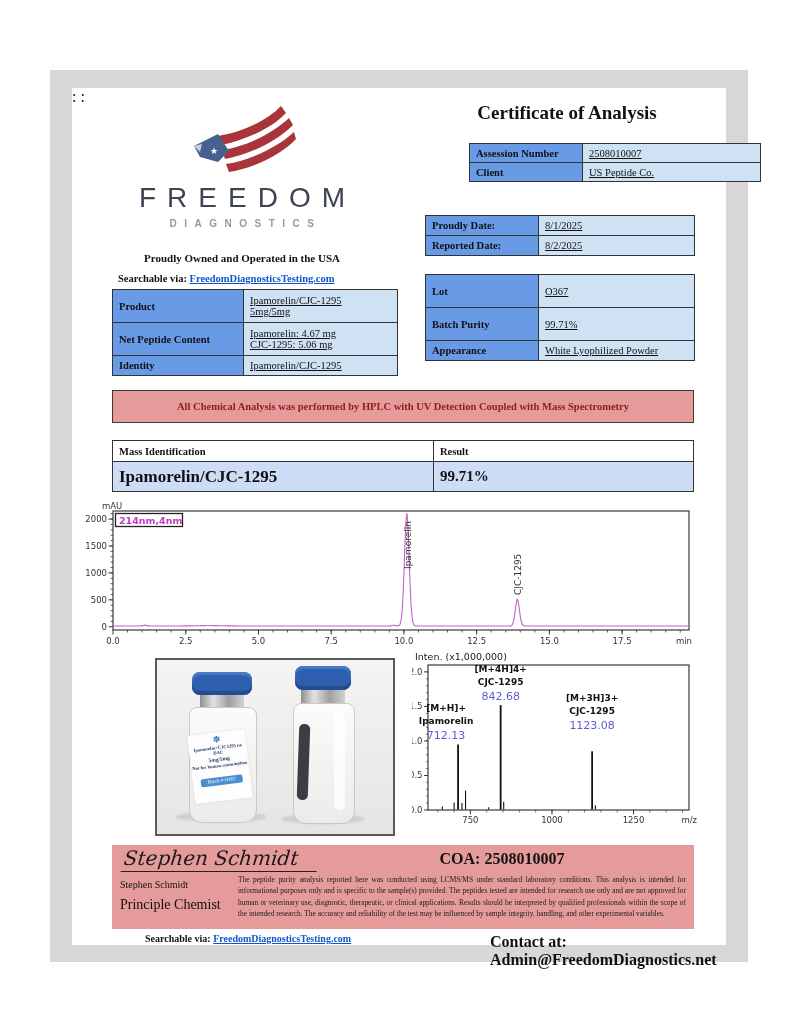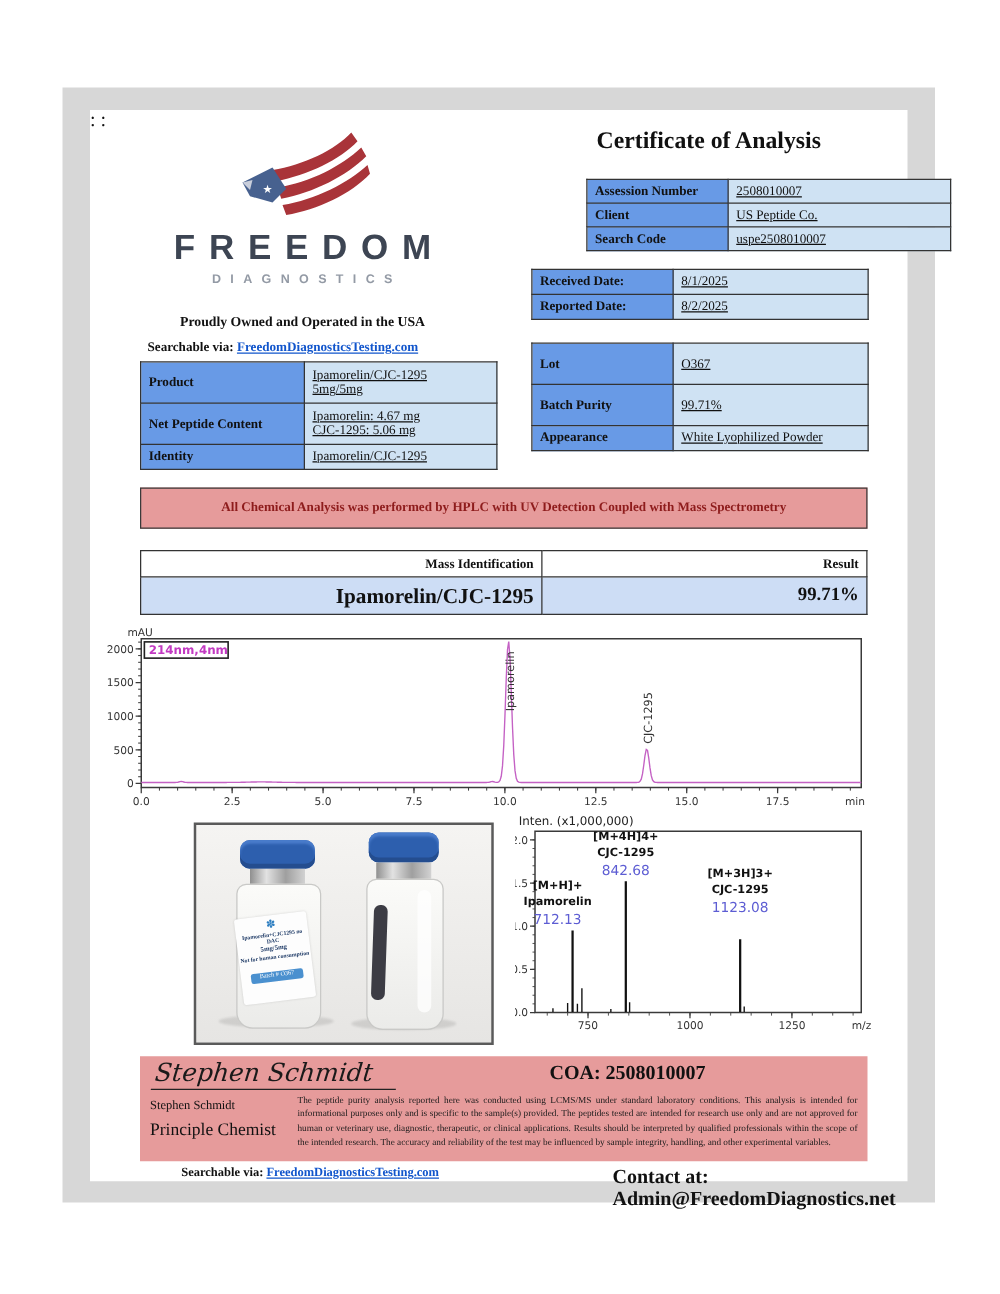--- a/index.html
+++ b/index.html
@@ -4,21 +4,21 @@
 <style>
   html,body{margin:0;padding:0;}
   body{width:800px;height:1035px;background:#ffffff;position:relative;
        font-family:"Liberation Serif",serif;color:#111;}
   .mat{position:absolute;left:50px;top:70px;width:698px;height:892px;background:#d7d7d7;}
   .sheet{position:absolute;left:72px;top:88px;width:654px;height:857px;background:#ffffff;}
 
   
   .eagle{position:absolute;left:116px;top:16px;width:110px;height:80px;}
   .brand{position:absolute;left:25px;top:96px;width:290px;text-align:center;}
-  .brand-name{font-family:"Liberation Sans",sans-serif;font-size:28px;font-weight:700;
+  .brand-name{font-family:"Liberation Sans",sans-serif;font-size:28px;font-weight:400;
               letter-spacing:11px;padding-left:11px;color:#3d4553;line-height:1;}
   .brand-sub{font-family:"Liberation Sans",sans-serif;font-size:10px;font-weight:700;
              letter-spacing:7.5px;padding-left:7px;color:#939aa5;margin-top:6px;}
   .tagline{position:absolute;left:20px;top:164px;width:300px;text-align:center;
            font-weight:700;font-size:11px;}
   .search-line{position:absolute;left:46px;top:185px;font-size:10.5px;font-weight:700;}
   a.link{color:#1155cc;text-decoration:underline;font-weight:700;}
 
   
   .doc-title{position:absolute;left:345px;top:14px;width:300px;text-align:center;
@@ -44,21 +44,21 @@
   .lot-tbl tr.r2 td{height:30px;}
   .lot-tbl tr.r1 td{height:17px;}
 
   
   .banner{position:absolute;left:40px;top:302px;width:582px;height:33px;background:#e69b9b;
           border:1.6px solid #3a3a3a;display:flex;align-items:center;justify-content:center;
           font-weight:700;font-size:10.5px;color:#8e1c1c;box-sizing:border-box;}
 
   
   .mass-tbl{left:40px;top:352px;width:582px;}
-  .mass-tbl td{text-align:right;}
+  .mass-tbl td{text-align:left;}
   .mass-tbl tr.hd td{background:#fff;font-weight:700;font-size:10.5px;height:18px;}
   .mass-tbl tr.dt td{background:#cdddf5;font-weight:700;height:27px;}
   .mass-tbl td.c1{width:53%;}
   .mass-tbl tr.dt td.c1{font-size:17px;}
   .mass-tbl tr.dt td.c2{font-size:15px;}
 
   
   .chrom-wrap{position:absolute;left:8px;top:413px;width:622px;height:152px;}
   .spec-wrap{position:absolute;left:340px;top:563px;width:290px;height:184px;}
   svg text{font-family:"DejaVu Sans",sans-serif;}
@@ -135,32 +135,28 @@
   <table class="tbl info-tbl">
     <tbody>
         <tr>
           <td class="lab">Assession Number</td>
           <td class="val">2508010007</td>
         </tr>
     <tr>
           <td class="lab">Client</td>
           <td class="val">US Peptide Co.</td>
         </tr>
-    <tr>
-          <td class="lab">Search Code</td>
-          <td class="val">uspe2508010007</td>
-        </tr>
   </tbody>
     </table>
 
   
   <table class="tbl date-tbl">
     <tbody>
         <tr>
-          <td class="lab">Received Date:</td>
+          <td class="lab">Proudly Date:</td>
           <td class="val">8/1/2025</td>
         </tr>
     <tr>
           <td class="lab">Reported Date:</td>
           <td class="val">8/2/2025</td>
         </tr>
   </tbody>
     </table>
 
   

